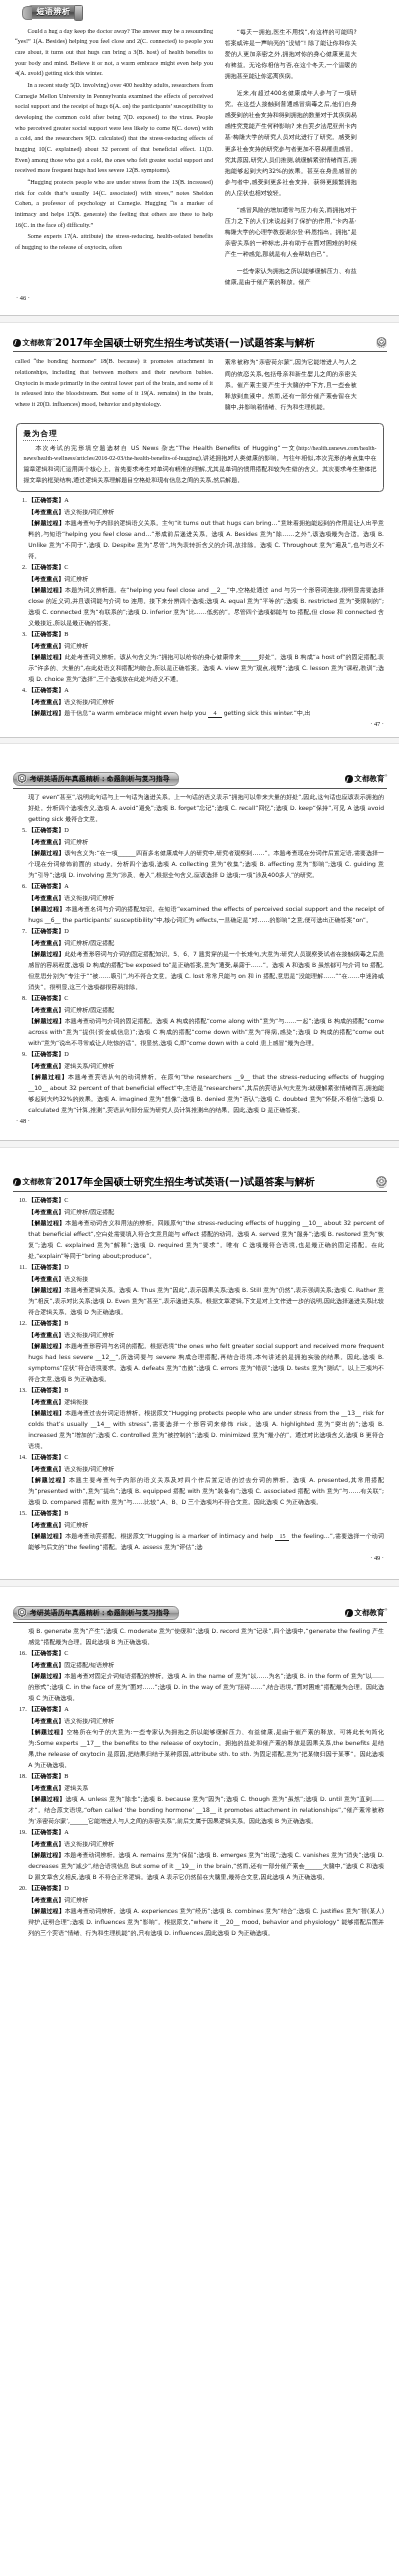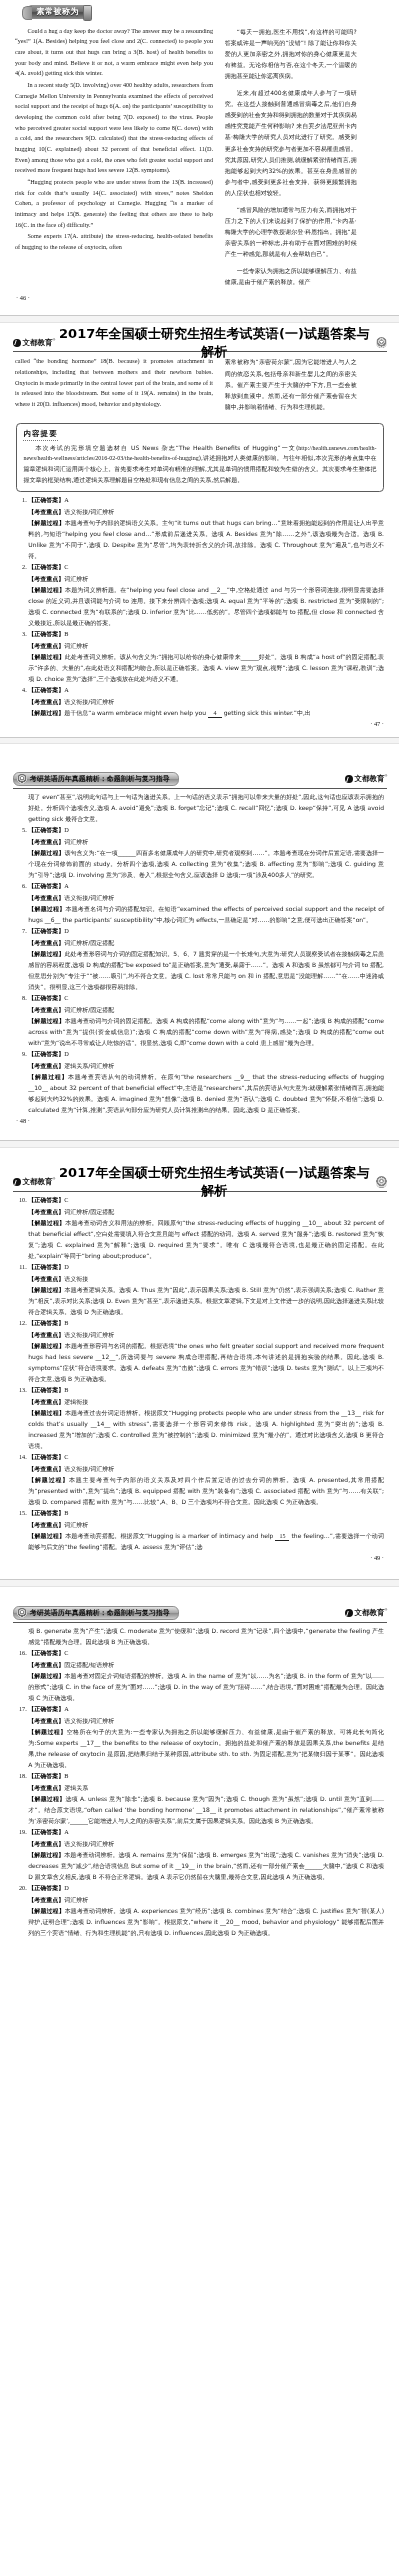--- a/index.html
+++ b/index.html
@@ -98,24 +98,23 @@
     content: "";
     position: absolute;
     left: 2.1px; top: 1.6px;
     width: 3.7px; height: 4.8px;
     border-left: 1.1px solid #fff;
     transform: skewX(-18deg);
   }
   .brand .reg { font-size: 3.7px; vertical-align: super; font-weight: normal; }
   .runhead-title {
     flex: 1;
-    text-align: center;
     font-family: "DejaVu Sans", "Liberation Sans", sans-serif;
     font-weight: bold;
-    font-size: 13px;
+    font-size: 10px;
     color: #000;
     letter-spacing: 0.1px;
   }
   .seal {
     width: 11.7px; height: 11.7px;
     margin-left: 2.1px;
     border-radius: 50%;
     background:
       radial-gradient(circle at 50% 42%, #fff 0 12%, #8a8a8a 13% 26%, #cfcfcf 27% 40%, #6e6e6e 41% 58%, #d5d5d5 59% 72%, #7b7b7b 73% 100%);
     opacity: .85;
@@ -257,21 +256,21 @@
   .folio.right { text-align: right; }
   .filler { }
 </style>
 </head>
 <body>
 
 <div class="page">
 
   <div class="ribbon-badge">
     <span class="rb-hook"></span>
-    <span class="rb-body">素常被称为</span>
+    <span class="rb-body">短语辨析</span>
     <span class="rb-knob"></span>
   </div>
 
   <div class="bicol">
     <div class="col-en">
       <p>Could a hug a day keep the doctor away? The answer may be a resounding “yes!” 1(A. Besides) helping you feel close and 2(C. connected) to people you care about, it turns out that hugs can bring a 3(B. host) of health benefits to your body and mind. Believe it or not, a warm embrace might even help you 4(A. avoid) getting sick this winter.</p>
       <p>In a recent study 5(D. involving) over 400 healthy adults, researchers from Carnegie Mellon University in Pennsylvania examined the effects of perceived social support and the receipt of hugs 6(A. on) the participants’ susceptibility to developing the common cold after being 7(D. exposed) to the virus. People who perceived greater social support were less likely to come 8(C. down) with a cold, and the researchers 9(D. calculated) that the stress-reducing effects of hugging 10(C. explained) about 32 percent of that beneficial effect. 11(D. Even) among those who got a cold, the ones who felt greater social support and received more frequent hugs had less severe 12(B. symptoms).</p>
       <p>“Hugging protects people who are under stress from the 13(B. increased) risk for colds that’s usually 14(C. associated) with stress,” notes Sheldon Cohen, a professor of psychology at Carnegie. Hugging “is a marker of intimacy and helps 15(B. generate) the feeling that others are there to help 16(C. in the face of) difficulty.”</p>
       <p>Some experts 17(A. attribute) the stress-reducing, health-related benefits of hugging to the release of oxytocin, often</p>
     </div>
@@ -305,21 +304,21 @@
   <div class="bicol">
     <div class="col-en">
       <p style="text-indent:0">called “the bonding hormone” 18(B. because) it promotes attachment in relationships, including that between mothers and their newborn babies. Oxytocin is made primarily in the central lower part of the brain, and some of it is released into the bloodstream. But some of it 19(A. remains) in the brain, where it 20(D. influences) mood, behavior and physiology.</p>
     </div>
     <div class="col-zh">
       <p style="text-indent:0">素常被称为“亲密荷尔蒙”,因为它能增进人与人之间的依恋关系,包括母亲和新生婴儿之间的亲密关系。催产素主要产生于大脑的中下方,且一些会被释放到血液中。然而,还有一部分催产素会留在大脑中,并影响着情绪、行为和生理机能。</p>
     </div>
   </div>
 
   <div class="summary-box">
-    <div class="summary-title">内容提要</div>
+    <div class="summary-title">最为合理</div>
     <div class="summary-body"><span>本次考试的完形填空题选材自 US News 杂志“The Health Benefits of Hugging”一文(</span><span class="mono-url">http://health.usnews.com/health-news/health-wellness/articles/2016-02-03/the-health-benefits-of-hugging</span><span>),讲述拥抱对人类健康的影响。与往年相似,本次完形的考点集中在篇章逻辑和词汇运用两个核心上。首先要求考生对单词有精准的理解,尤其是单词的惯用搭配和较为生僻的含义。其次要求考生整体把握文章的框架结构,通过逻辑关系理解题目空格处和现有信息之间的关系,然后解题。</span></div>
   </div>
 
   <div class="answers">
 
     <div class="ans-item">
       <div class="ans-num">1.</div>
       <div class="ans-body">
         <p class="ans-line"><span class="tag">【正确答案】</span><span class="val-en">A</span></p>
         <p class="ans-line"><span class="tag">【考查重点】</span><span>语义衔接/词汇辨析</span></p>

